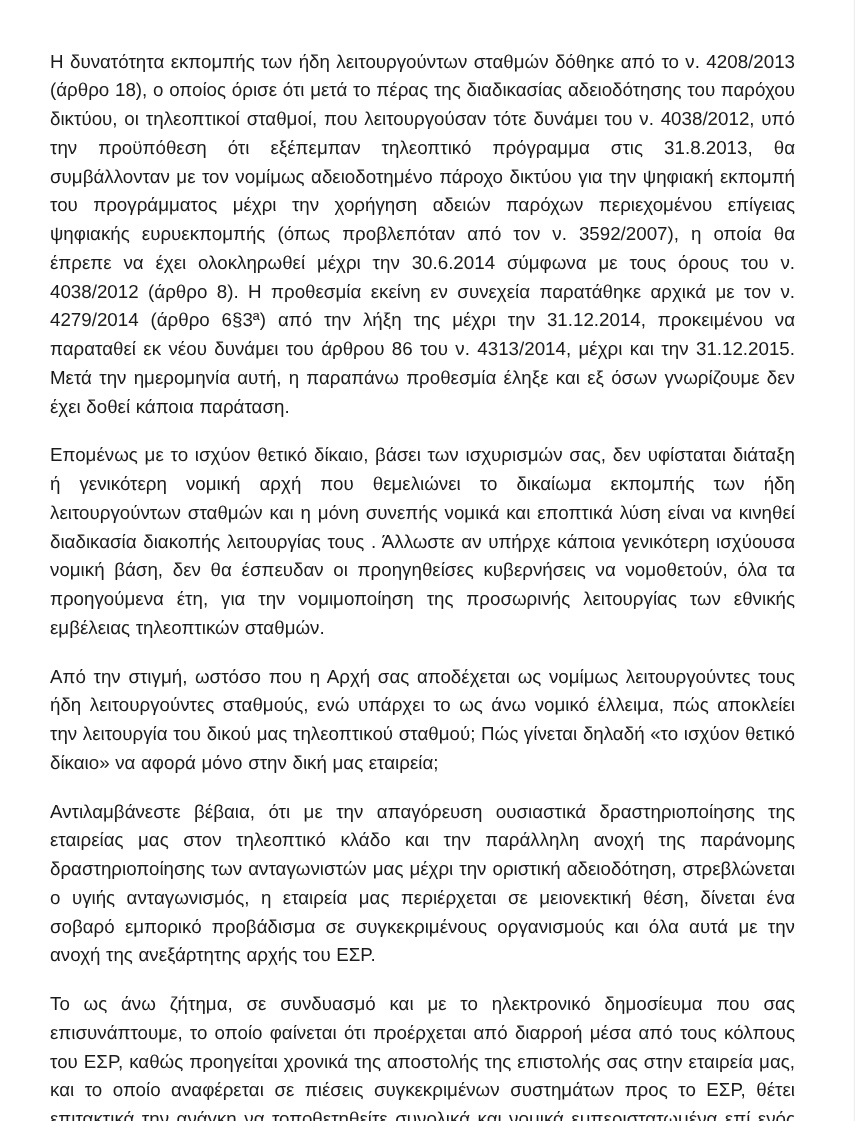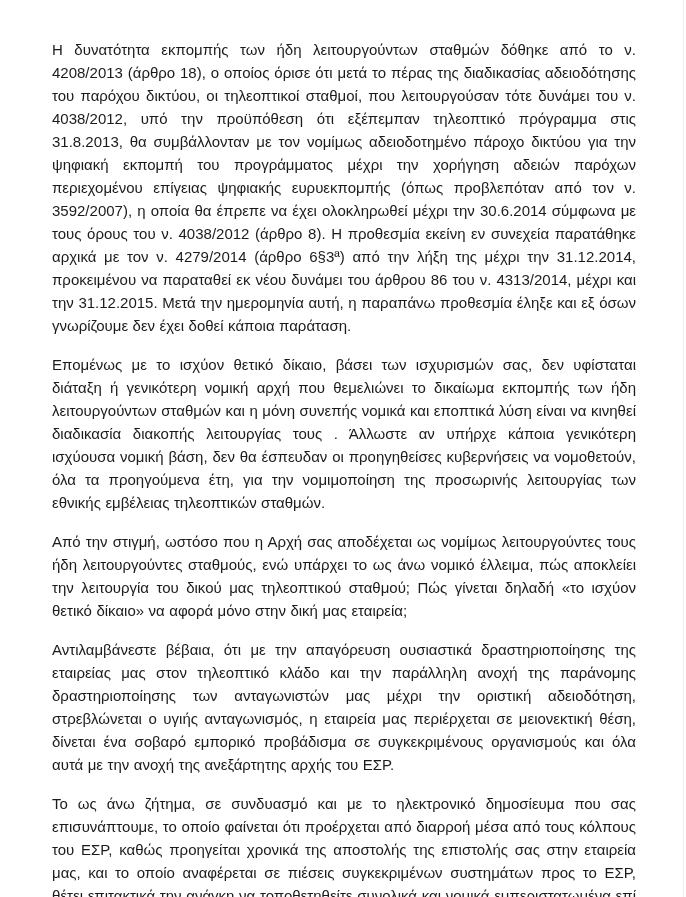--- a/index.html
+++ b/index.html
@@ -6,21 +6,21 @@
     margin: 0;
     padding: 0;
     background: #ffffff;
   }
   .page {
     position: relative;
     width: 686px;
     height: 897px;
     box-sizing: border-box;
     background: #ffffff;
-    padding: 38px 50px 0 52px;
+    padding: 38px 50px 0 40px;
     overflow: hidden;
     font-family: "Liberation Sans", "DejaVu Sans", sans-serif;
     font-size: 15px;
     line-height: 23px;
     color: #1b1b1b;
     text-align: justify;
     text-justify: inter-word;
   }
   .para {
     margin: 0 0 16px 0;

